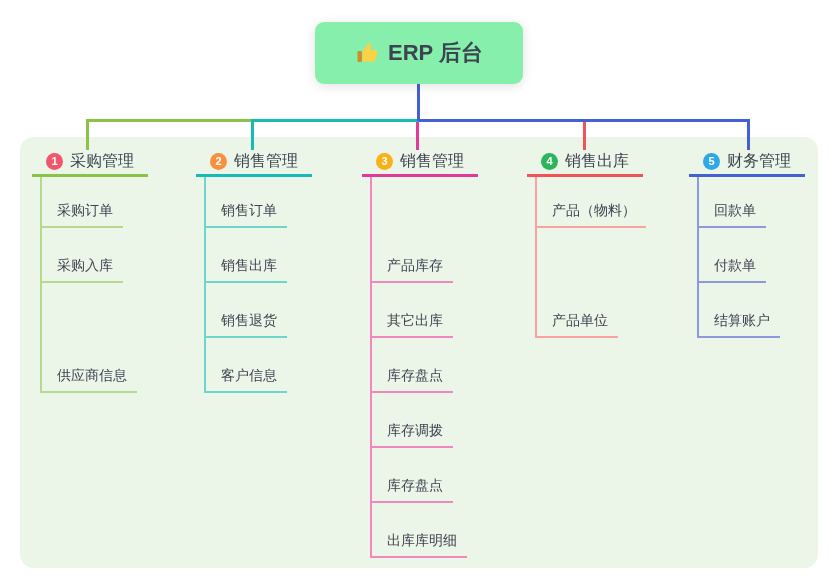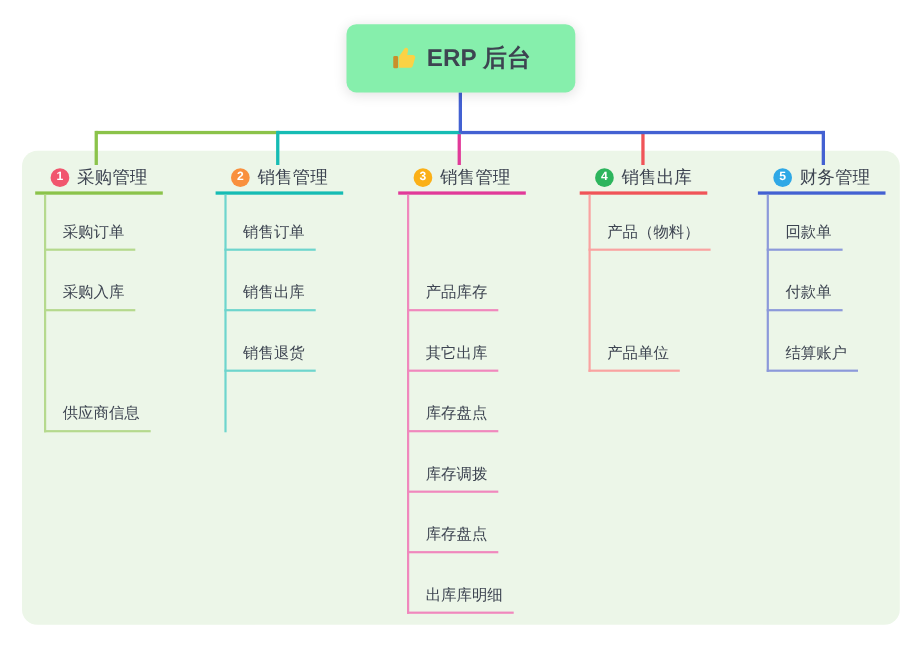--- a/index.html
+++ b/index.html
@@ -90,20 +90,21 @@
 
   <div class="branch n4" style="left: 196px; --main: #16bcb4; --light: #6ed5cd; --badge: #f9903e;">
     <div class="heading">
       <span class="badge">2</span>
       <span>销售管理</span>
     </div>
     <div class="vline"></div>
     <div class="item t0">销售订单</div>
     <div class="item t1">销售出库</div>
     <div class="item t2">销售退货</div>
+    <div class="item t3">客户信息</div>
   </div>
 
   <div class="branch n7" style="left: 362px; --main: #e13a99; --light: #f088bd; --badge: #fbb017;">
     <div class="heading">
       <span class="badge">3</span>
       <span>销售管理</span>
     </div>
     <div class="vline"></div>
     <div class="item t1">产品库存</div>
     <div class="item t2">其它出库</div>

